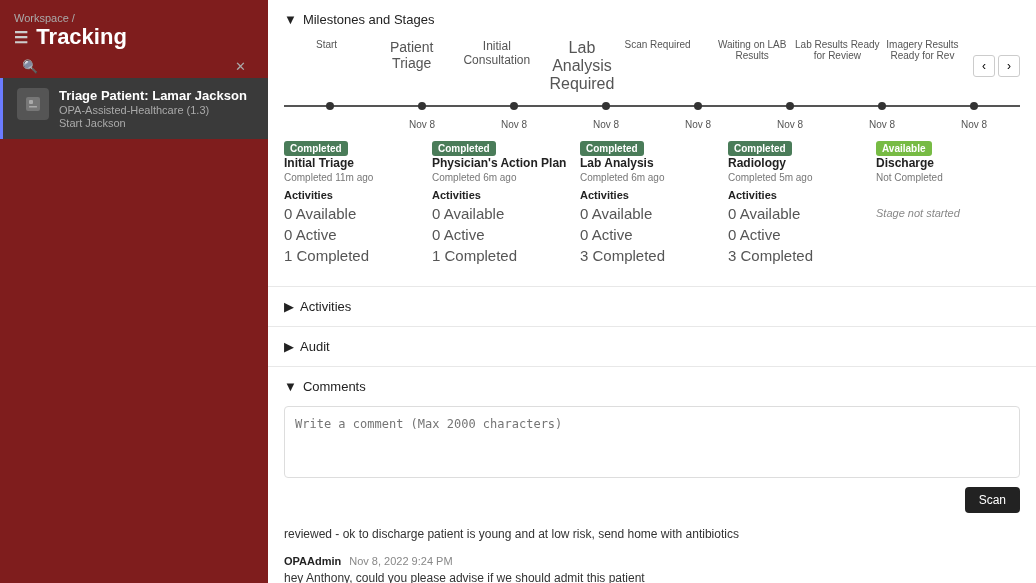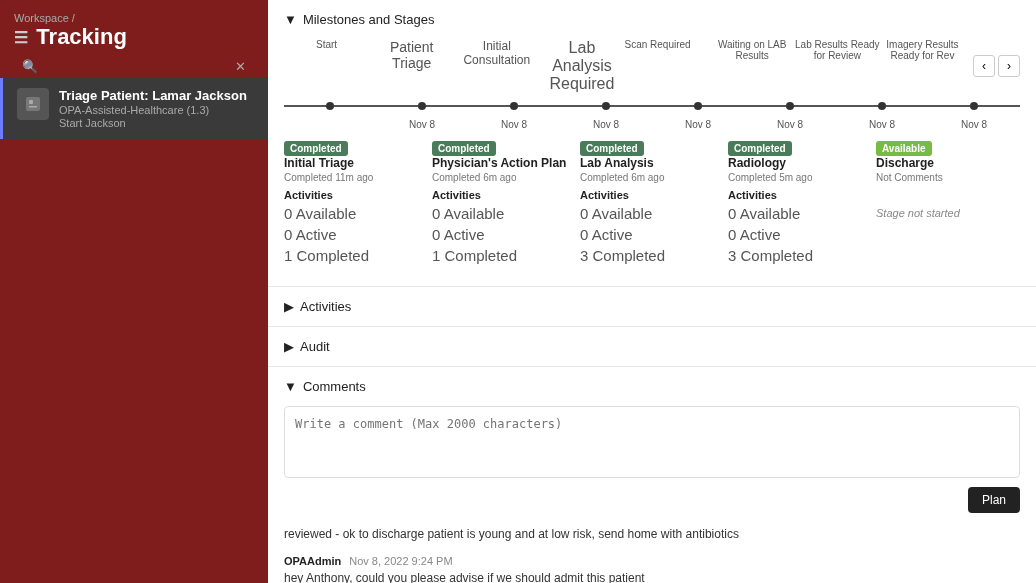--- a/index.html
+++ b/index.html
@@ -393,21 +393,21 @@
             <div class="activities-stat">
               <div>0 Available</div>
               <div>0 Active</div>
               <div>3 Completed</div>
             </div>
           </div>
 
           <div class="milestone-card">
             <div class="milestone-badge badge-available">Available</div>
             <div class="milestone-title">Discharge</div>
-            <div class="milestone-sub">Not Comments</div>
+            <div class="milestone-sub">Not Completed</div>
             <div class="stage-not-started">Stage not started</div>
           </div>
         </div>
       </div>
     </div>
 
     <div class="collapsible-section">
       <div class="collapsible-header">
         <span class="chevron">▶</span>
         <span>Activities</span>
@@ -422,21 +422,21 @@
     </div>
 
     <div class="collapsible-section">
       <div class="collapsible-header">
         <span class="chevron">▼</span>
         <span>Comments</span>
       </div>
       <div class="comments-body">
         <textarea class="comment-textarea" placeholder="Write a comment (Max 2000 characters)" style=""></textarea>
         <div class="post-btn-row">
-          <button class="post-btn">Plan</button>
+          <button class="post-btn">Scan</button>
         </div>
         
         <div class="comment-entry">
           <div class="comment-text">reviewed - ok to discharge patient is young and at low risk, send home with antibiotics</div>
         </div>
         
         <div class="comment-entry">
           <div class="comment-meta">
             <span class="comment-author">OPAAdmin</span>
             <span class="comment-time">Nov 8, 2022 9:24 PM</span>

